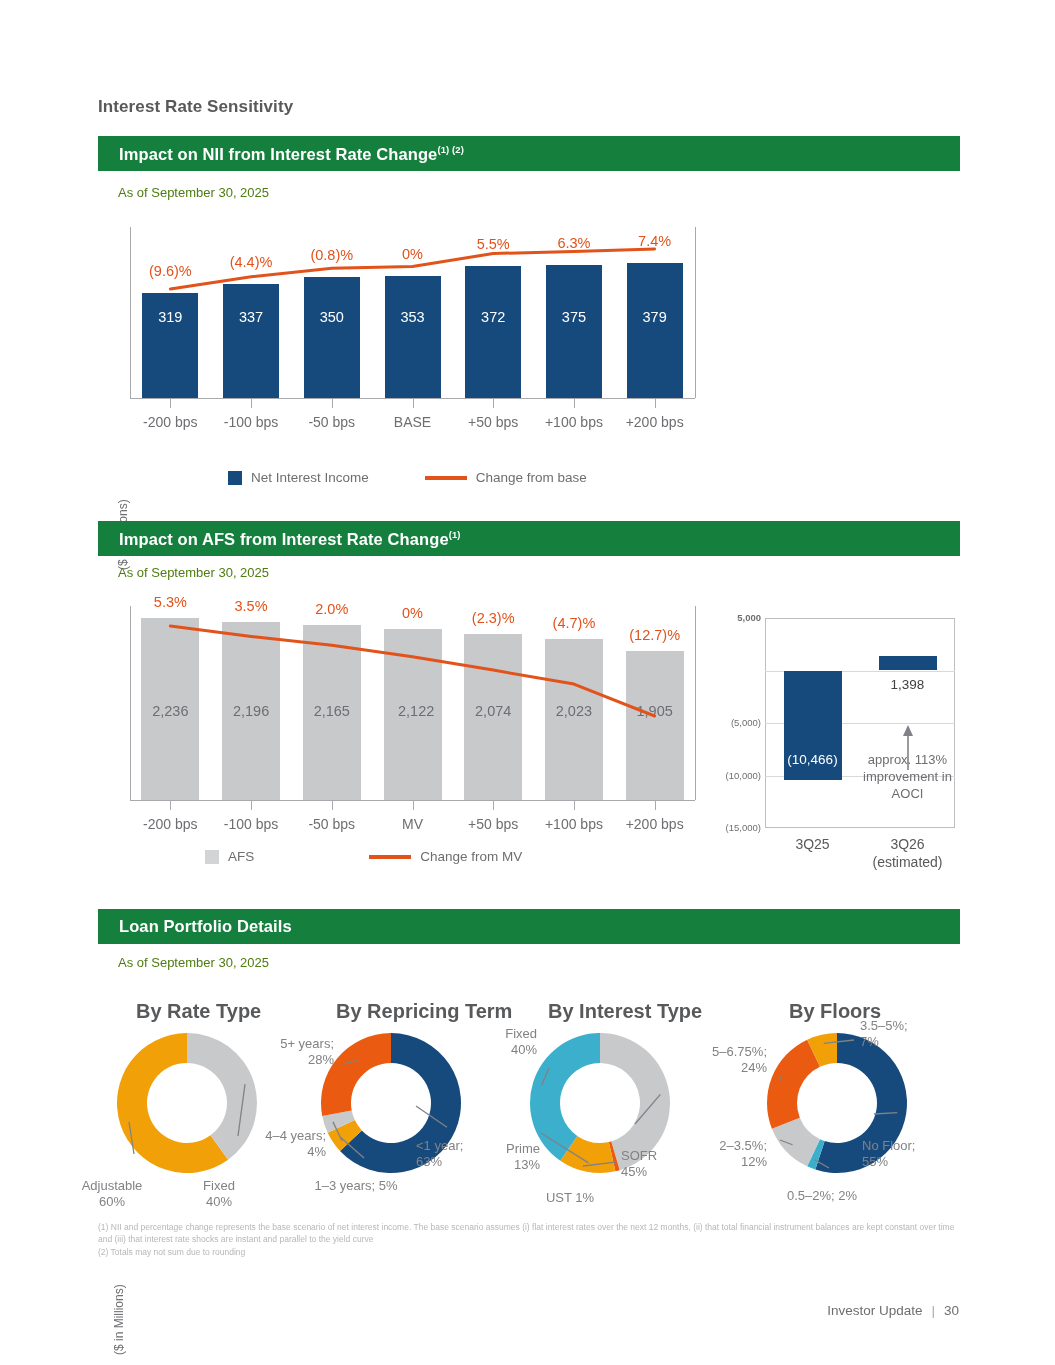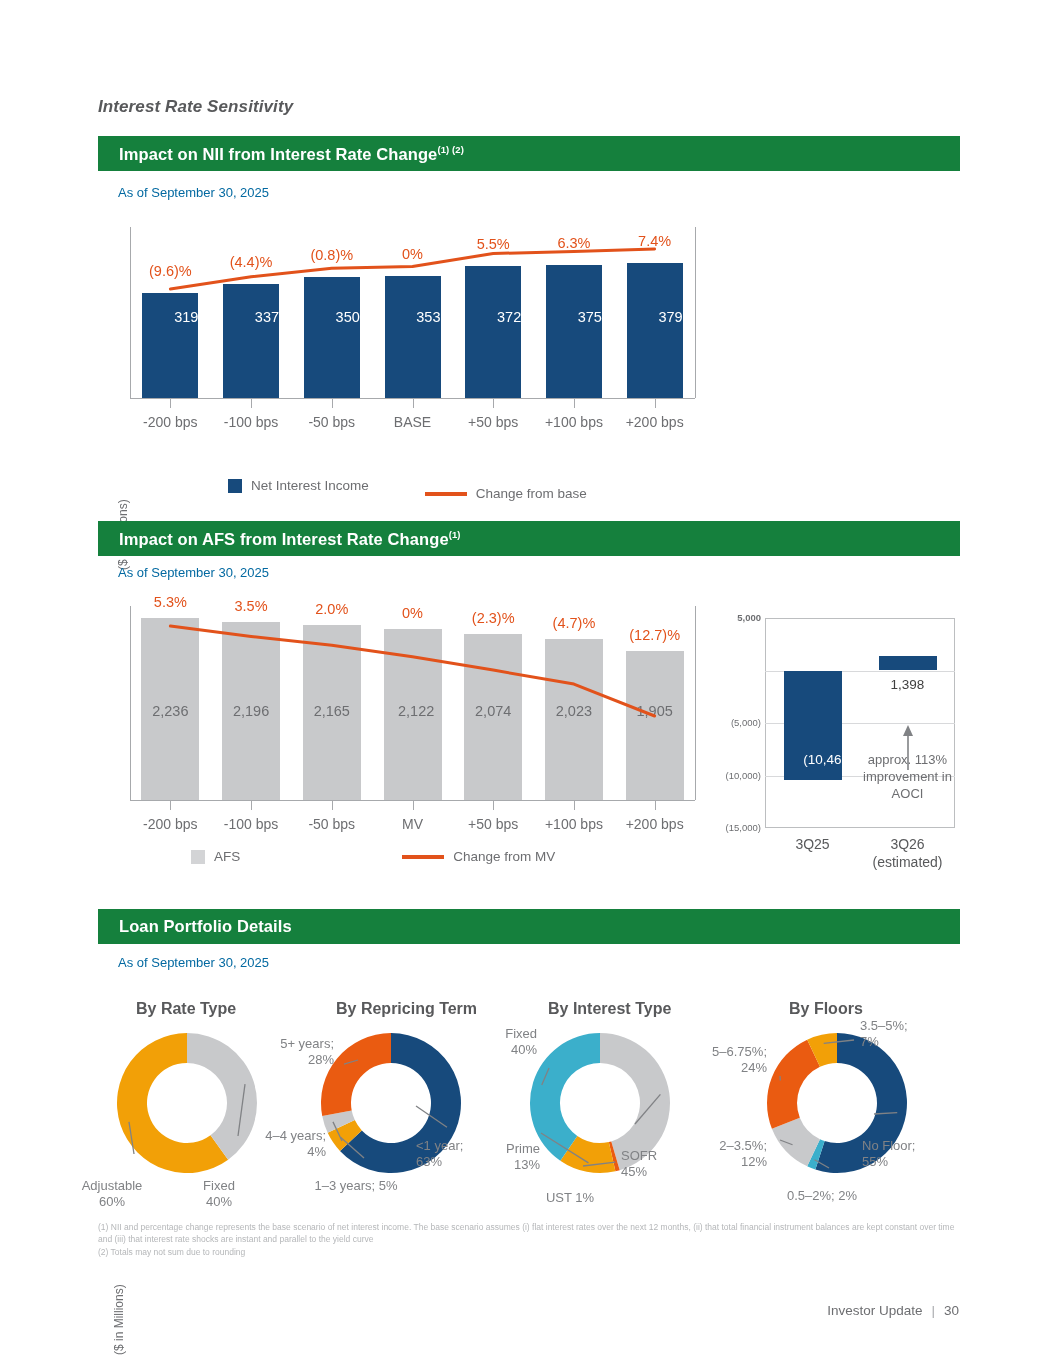--- a/index.html
+++ b/index.html
@@ -10,55 +10,54 @@
     color: #4a4a4a;
     overflow: hidden;
   }
   .page { position: relative; width: 1055px; height: 1365px; }
 
   
   .slide-title {
     position: absolute; left: 98px; top: 97px;
     font-size: 17px; font-weight: bold; color: #58595b;
     letter-spacing: .1px;
-    font-style: italic;
   }
   .band {
     position: absolute; left: 98px; width: 862px; height: 35px;
     background: #15803d; display: flex; align-items: center;
   }
   .band-title {
     color: #ffffff; font-size: 16.5px; font-weight: bold;
     margin-left: 21px; letter-spacing: .1px;
   }
   .band-title sup { font-size: 9.5px; font-weight: bold; vertical-align: super; }
   .asof {
     position: absolute; left: 118px;
-    font-size: 13px; color: #0369a1;
+    font-size: 13px; color: #4d7c0f;
   }
 
   
   .chartbox { position: absolute; }
   .axis-line { position: absolute; background: #a7a9ac; }
   .ylabel {
     position: absolute;
     font-size: 12px; color: #6d6e71;
     transform: rotate(-90deg); transform-origin: left top;
     white-space: nowrap;
   }
 
   
   .bar { position: absolute; }
   .bar-navy { background: #174A7C; }
   .bar-grey { background: #c8c9cb; }
   .bar-val {
     position: absolute; width: 100%; text-align: center;
     font-size: 14.5px;
   }
-  .bar-val.light { color: #ffffff; text-align: right; }
+  .bar-val.light { color: #ffffff; }
   .bar-val.dark  { color: #6d6e71; }
   .pct {
     position: absolute; text-align: center;
     font-size: 14.5px; color: #E2521B; white-space: nowrap;
   }
   .xtick {
     position: absolute; text-align: center;
     font-size: 14px; color: #6d6e71; white-space: nowrap;
   }
   .tickmark { position: absolute; width: 1px; background: #a7a9ac; }
@@ -89,21 +88,21 @@
     position: absolute; font-size: 13px; color: #6d6e71;
     text-align: center; line-height: 1.28; white-space: nowrap;
   }
   .aocl-xlab {
     position: absolute; font-size: 14px; color: #58595b;
     text-align: center; line-height: 1.28;
   }
 
   
   .donut-title {
-    position: absolute; font-size: 16px; font-weight: bold; color: #58595b;
+    position: absolute; font-size: 20px; font-weight: bold; color: #58595b;
     white-space: nowrap;
   }
   .donut-wrap { position: absolute; }
   .dlabel {
     position: absolute; font-size: 13px; color: #808285;
     line-height: 1.22; white-space: nowrap;
   }
 
   
   .footnotes {
@@ -173,21 +172,21 @@
       <svg width="620" height="270" style="position:absolute;left:0;top:0;overflow:visible;">
         <path d="M72.4,74.0L153.1,61.8L233.8,53.3L314.5,51.4L395.2,38.5L475.9,36.6L556.6,34.0" fill="none" stroke="#E2521B" stroke-width="3" stroke-linecap="round" stroke-linejoin="round"></path>
       </svg>
     </div>
 
   <div class="legend" style="left:228px; top:470px;">
     <div class="legend-item">
       <span class="sw sw-navy"></span>
       <span class="legend-label">Net Interest Income</span>
     </div>
-    <div class="legend-item" style="margin-left:56px;margin-top:16px;">
+    <div class="legend-item" style="margin-left:56px;">
       <span class="swline"></span>
       <span class="legend-label">Change from base</span>
     </div>
   </div>
 
   <div class="band" style="top:521px;">
     <div class="band-title">
       <span>Impact on AFS from Interest Rate Change</span><sup>(1)</sup>
     </div>
   </div>
@@ -231,21 +230,21 @@
       <div class="bar bar-grey" style="left: 527.643px; top: 50.76px; width: 58px; height: 149.24px;"></div>
       <div class="bar-val dark" style="left: 527.643px; top: 103px; width: 58px;">1,905</div>
       <div class="pct" style="left: 496.643px; top: 26.76px; width: 120px;">(12.7)%</div>
       <div class="tickmark" style="left: 556.643px; top: 201px; height: 9px;"></div>
       <div class="xtick" style="left: 496.643px; top: 216px; width: 120px;">+200 bps</div>
       <svg width="620" height="250" style="position:absolute;left:0;top:0;overflow:visible;">
         <path d="M72.4,26.0L153.1,36.5L233.8,45.2L314.5,56.8L395.2,70.1L475.9,84.1L556.6,116.0" fill="none" stroke="#E2521B" stroke-width="3" stroke-linecap="round" stroke-linejoin="round"></path>
       </svg>
     </div>
 
-  <div class="legend" style="left:191px; top:849px;gap:47px;">
+  <div class="legend" style="left:205px; top:849px;">
     <div class="legend-item">
       <span class="sw sw-grey"></span>
       <span class="legend-label">AFS</span>
     </div>
     <div class="legend-item" style="margin-left:115px;">
       <span class="swline"></span>
       <span class="legend-label">Change from MV</span>
     </div>
   </div>
 

